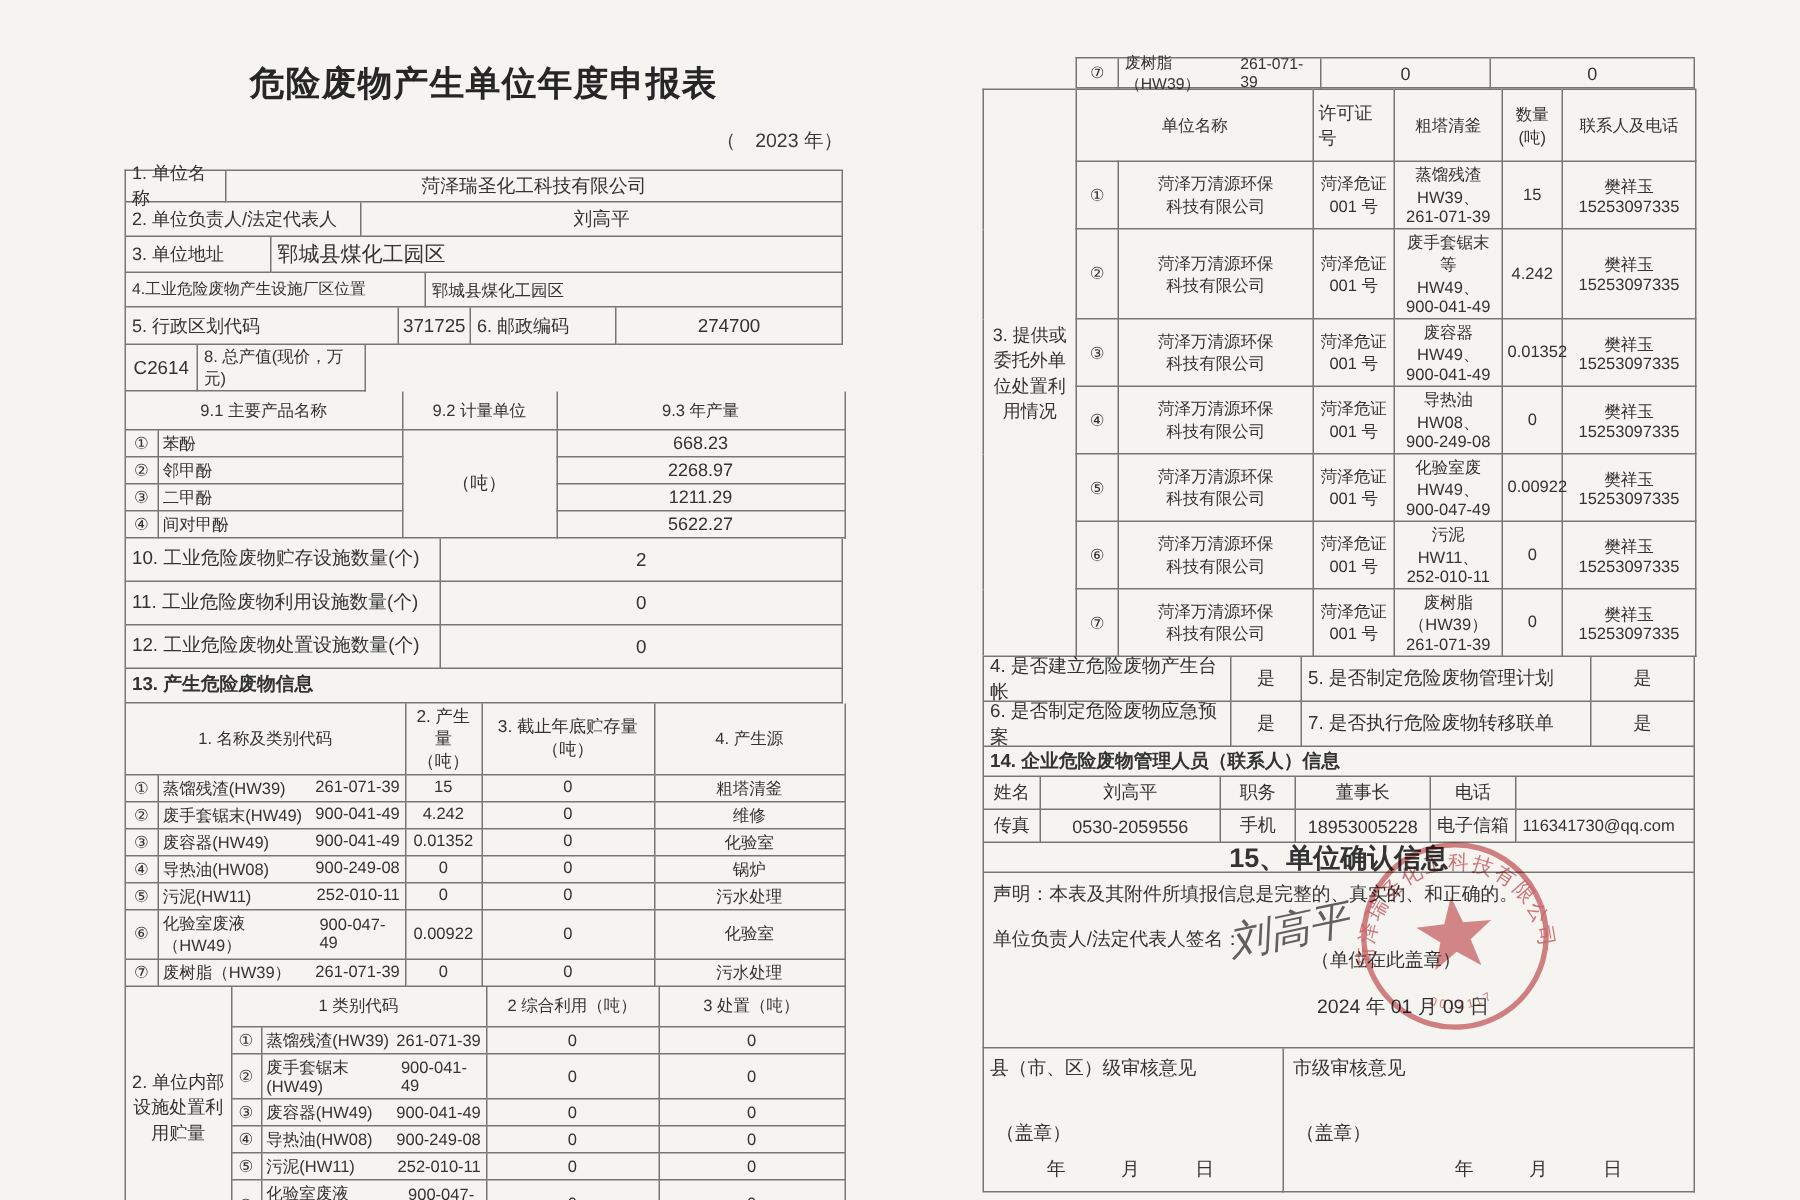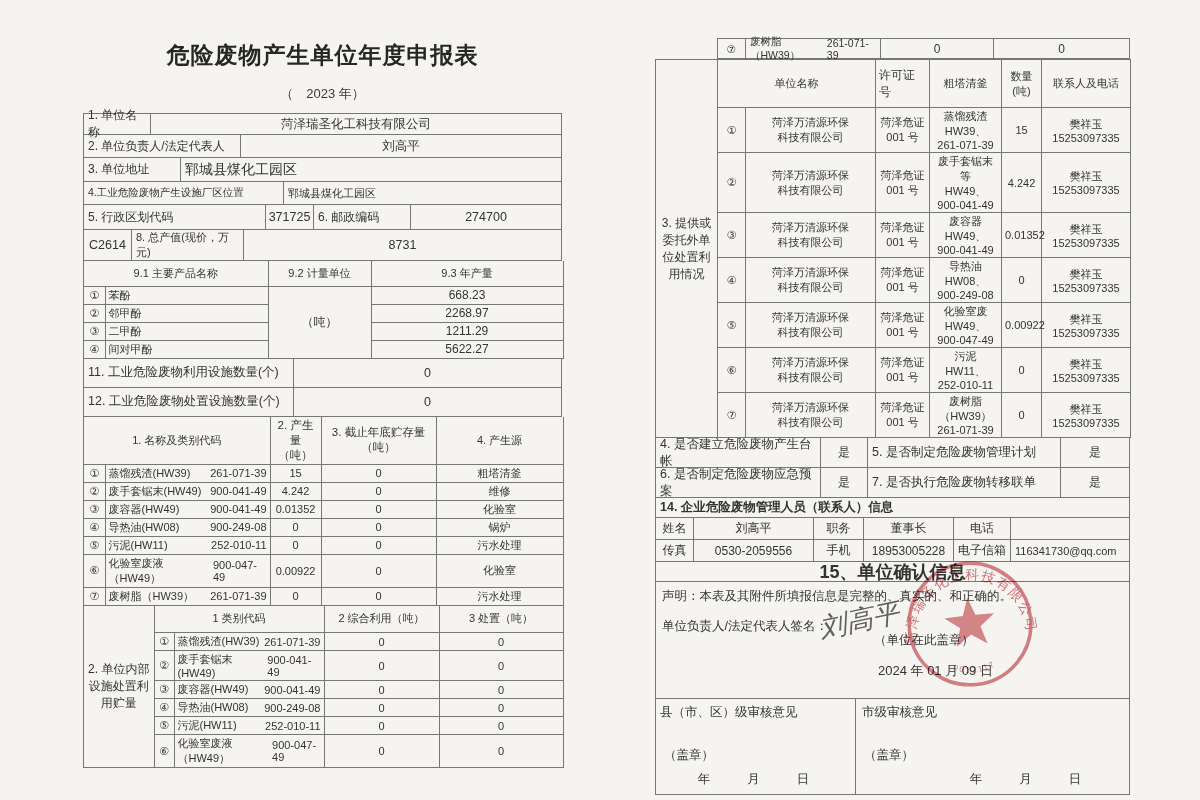--- a/index.html
+++ b/index.html
@@ -7,21 +7,21 @@
     width:1200px;height:800px;position:relative;overflow:hidden;
     background:#f5f4f0;
     font-family:"Liberation Sans","DejaVu Sans",sans-serif;
     color:#333;
   }
   .page{position:absolute;}
   .page-left{left:83px;top:26px;width:479px;}
   .page-right{left:655px;top:38px;width:475px;}
 
   .title{text-align:center;font-size:23px;font-weight:bold;letter-spacing:1px;color:#262626;margin-top:14px;}
-  .year{text-align:center;font-size:13px;margin:14px 0 10px 0;color:#3a3a3a;}
+  .year{text-align:right;font-size:13px;margin:14px 0 10px 0;color:#3a3a3a;}
 
   
   .sheet{border-top:1px solid #767676;border-left:1px solid #767676;}
   .r{display:flex;align-items:stretch;}
   .c{border-right:1px solid #767676;border-bottom:1px solid #767676;
      display:flex;align-items:center;padding:1px 4px;box-sizing:border-box;
      font-size:12px;color:#333;}
   .grow{flex:1;}
   .ctr{justify-content:center;text-align:center;}
   .val{font-size:12.5px;}
@@ -75,21 +75,20 @@
     </div>
     <div class="r" style="height:25px">
       <div class="c" style="width:182px">5. 行政区划代码</div>
       <div class="c val ctr" style="width:48px">371725</div>
       <div class="c" style="width:97px">6. 邮政编码</div>
       <div class="c val ctr grow">274700</div>
     </div>
     <div class="r" style="height:31px">
       <div class="c val ctr" style="width:48px">C2614</div>
       <div class="c" style="width:112px;font-size:11px">8. 总产值(现价，万元)</div>
-      <div class="c val ctr grow">8731</div>
     </div>
 
     <table class="t">
       <colgroup>
           <col style="width:21px">
           <col style="width:163px">
           <col style="width:103px">
           <col style="width:192px">
         </colgroup>
       <tbody>
@@ -116,28 +115,35 @@
       </tr>
       <tr style="height:18px">
         <td class="tc">④</td>
         <td>间对甲酚</td>
         <td class="tc" style="font-size:12px">5622.27</td>
       </tr>
     </tbody>
       </table>
 
     <div class="r" style="height:29px">
+      <div class="c" style="width:210px;font-size:12.5px">10. 工业危险废物贮存设施数量(个)</div>
+      <div class="c val ctr grow">2</div>
+    </div>
+    <div class="r" style="height:29px">
       <div class="c" style="width:210px;font-size:12.5px">11. 工业危险废物利用设施数量(个)</div>
       <div class="c val ctr grow">0</div>
     </div>
     <div class="r" style="height:29px">
       <div class="c" style="width:210px;font-size:12.5px">12. 工业危险废物处置设施数量(个)</div>
       <div class="c val ctr grow">0</div>
     </div>
 
+    <div class="r" style="height:23px">
+      <div class="c grow bold" style="font-size:12.5px">13. 产生危险废物信息</div>
+    </div>
 
     <table class="t">
       <colgroup>
           <col style="width:21px">
           <col style="width:165px">
           <col style="width:51px">
           <col style="width:115px">
           <col style="width:127px">
         </colgroup>
       <tbody>

